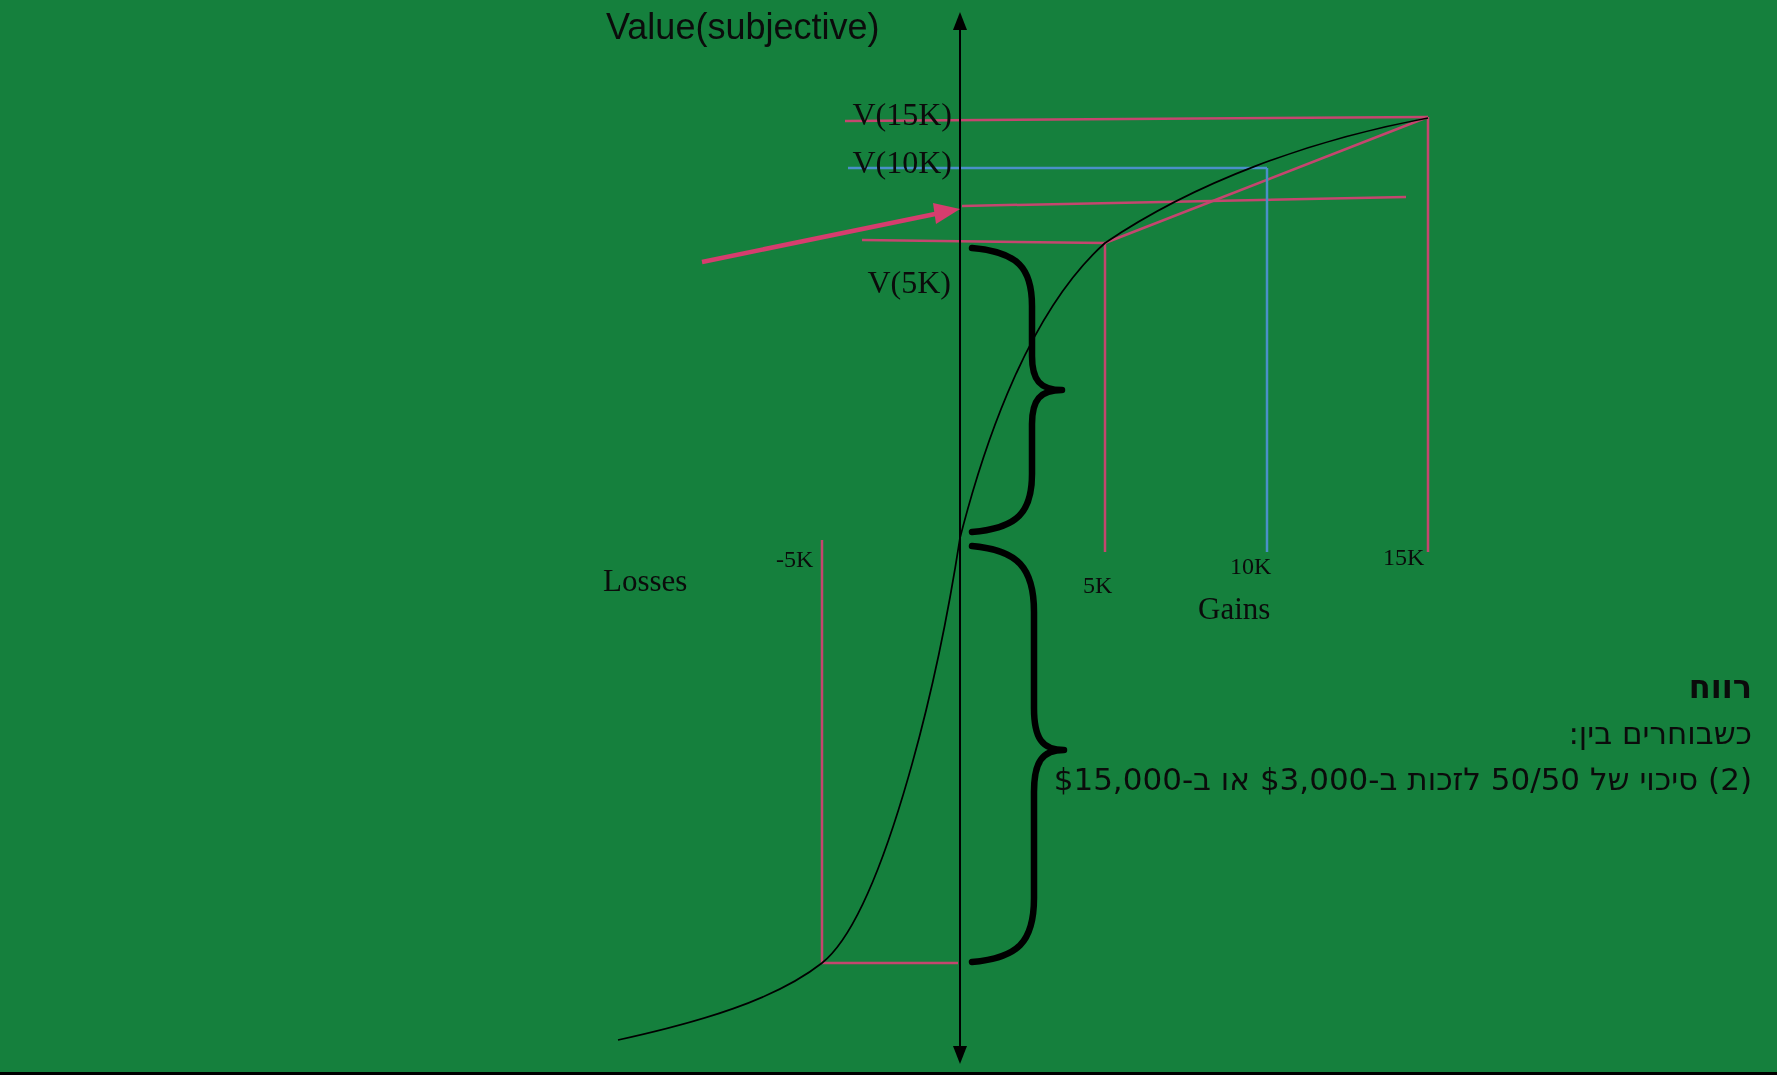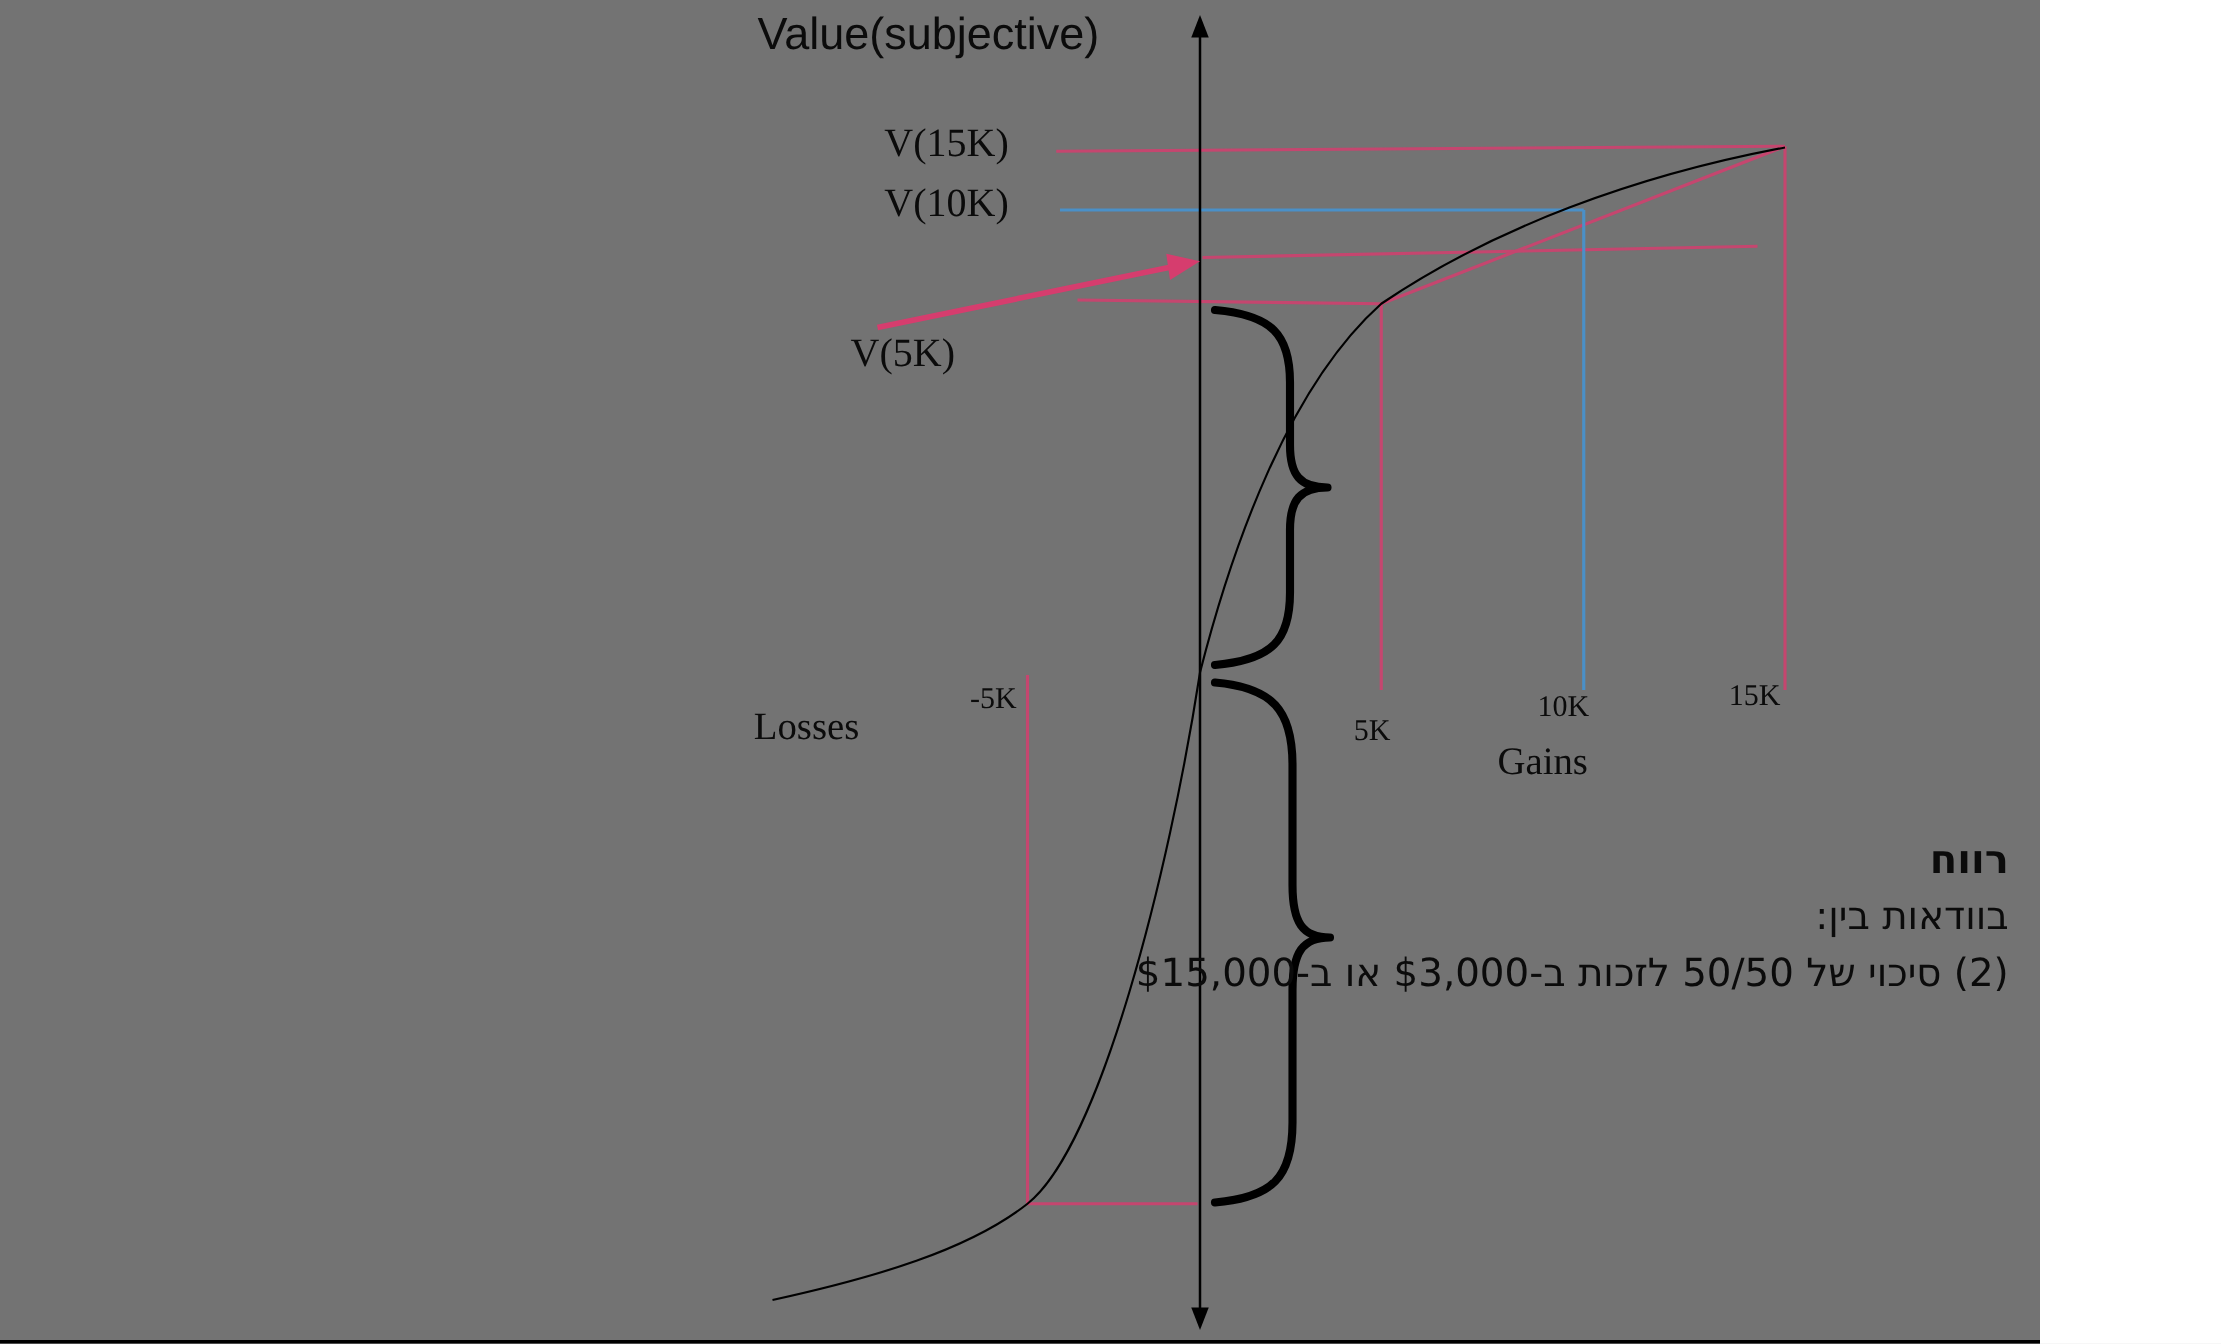--- a/index.html
+++ b/index.html
@@ -1,19 +1,19 @@
 <!DOCTYPE html>
 <html><head>
 <meta charset="utf-8">
 <style>
   html,body{margin:0;padding:0;background:#fff;}
   #slide{
     position:relative;
-    width:1632px;height:1075px;
-    background:#737373;
+    width:1777px;height:1075px;
+    background:#15803d;
     overflow:hidden;
     box-sizing:border-box;
     border-bottom:3px solid #000;
     font-family:"Liberation Serif", serif;
     color:#0b0b0b;
   }
   #diagram{position:absolute;left:0;top:0;}
   .t{position:absolute;white-space:nowrap;color:#0b0b0b;}
   .sans{font-family:"Liberation Sans", sans-serif;}
   .serif{font-family:"Liberation Serif", serif;}
@@ -83,31 +83,31 @@
     <g>
       <line x1="702" y1="262" x2="940" y2="213" stroke-width="4.5" stroke="#d63d6e"></line>
       <polygon points="960,209 936,224 933,203" stroke="none" fill="#d63d6e"></polygon>
     </g>
   </svg>
 
   <div class="t sans title" style="left:606px;top:6px;">Value(subjective)</div>
 
   <div class="t serif vlabel" style="right:825px;top:96px;">V(15K)</div>
   <div class="t serif vlabel" style="right:825px;top:144px;">V(10K)</div>
-  <div class="t serif vlabel" style="right:868px;top:264px;">V(5K)</div>
+  <div class="t serif vlabel" style="right:826px;top:264px;">V(5K)</div>
 
 
   <div class="t serif tick" style="left:776px;top:546px;">-5K</div>
   <div class="t serif tick" style="left:1083px;top:572px;">5K</div>
   <div class="t serif tick" style="left:1230px;top:553px;">10K</div>
   <div class="t serif tick" style="left:1383px;top:544px;">15K</div>
 
   <div class="t serif axisword" style="left:603px;top:563px;">Losses</div>
   <div class="t serif axisword" style="left:1198px;top:591px;">Gains</div>
 
 
   <div id="hebrew-note">
     <div class="note-title">רווח</div>
-    <div>בוודאות בין:</div>
+    <div>כשבוחרים בין:</div>
     <div>(2) סיכוי של 50/50 לזכות ב-$3,000 או ב-$15,000</div>
   </div>
 
 </div>
 
 </body></html>

